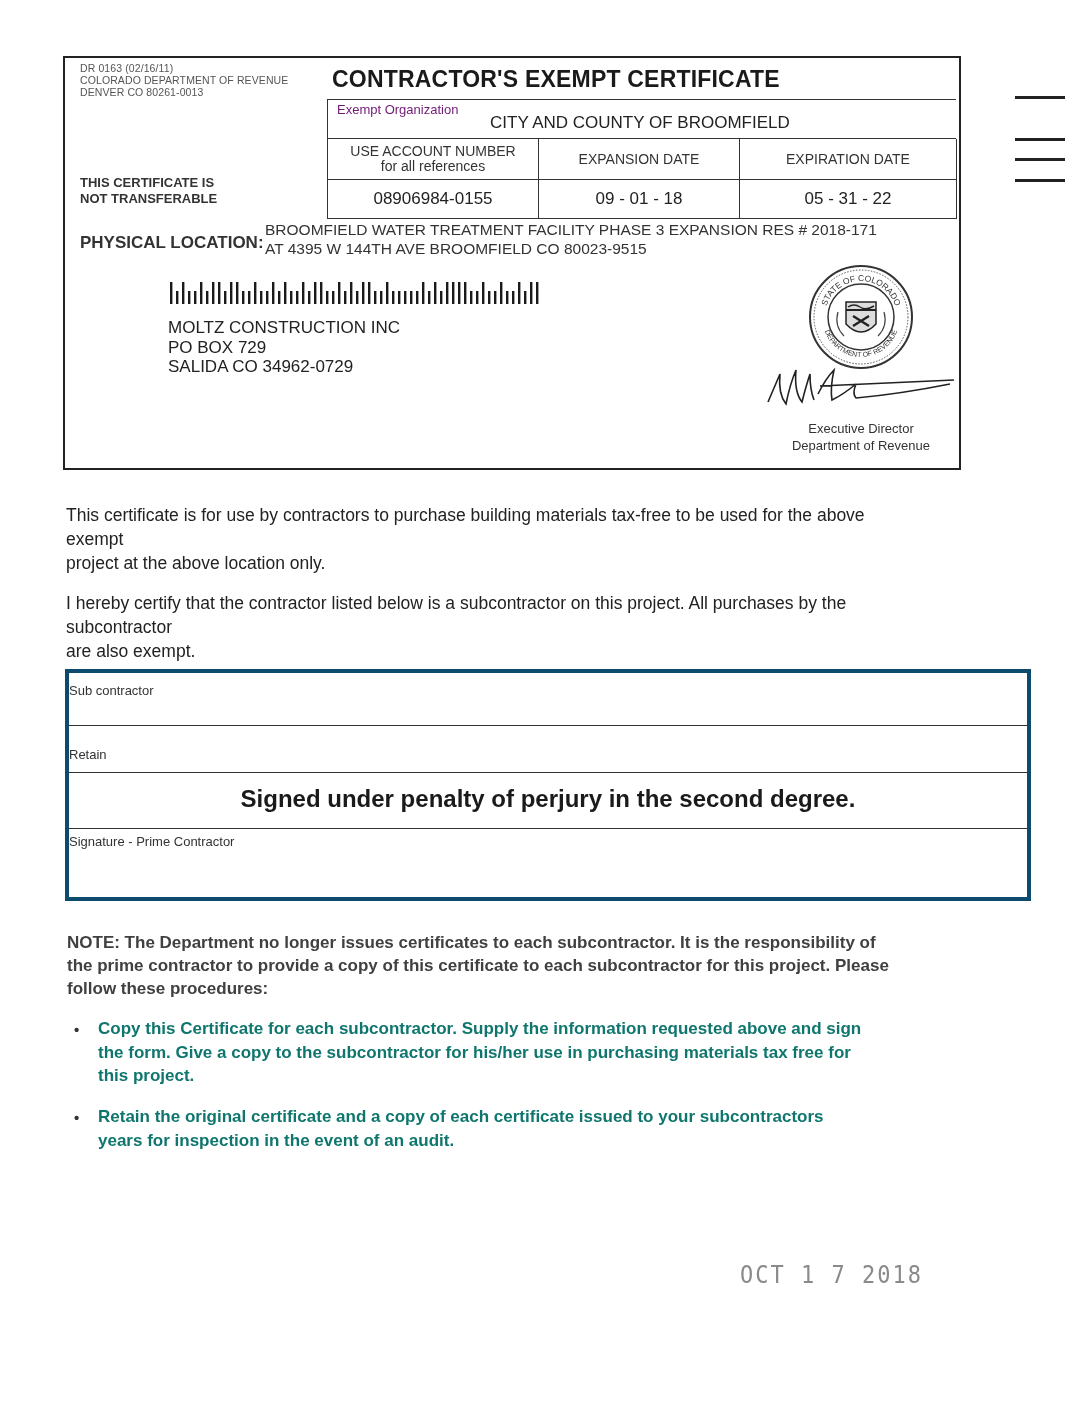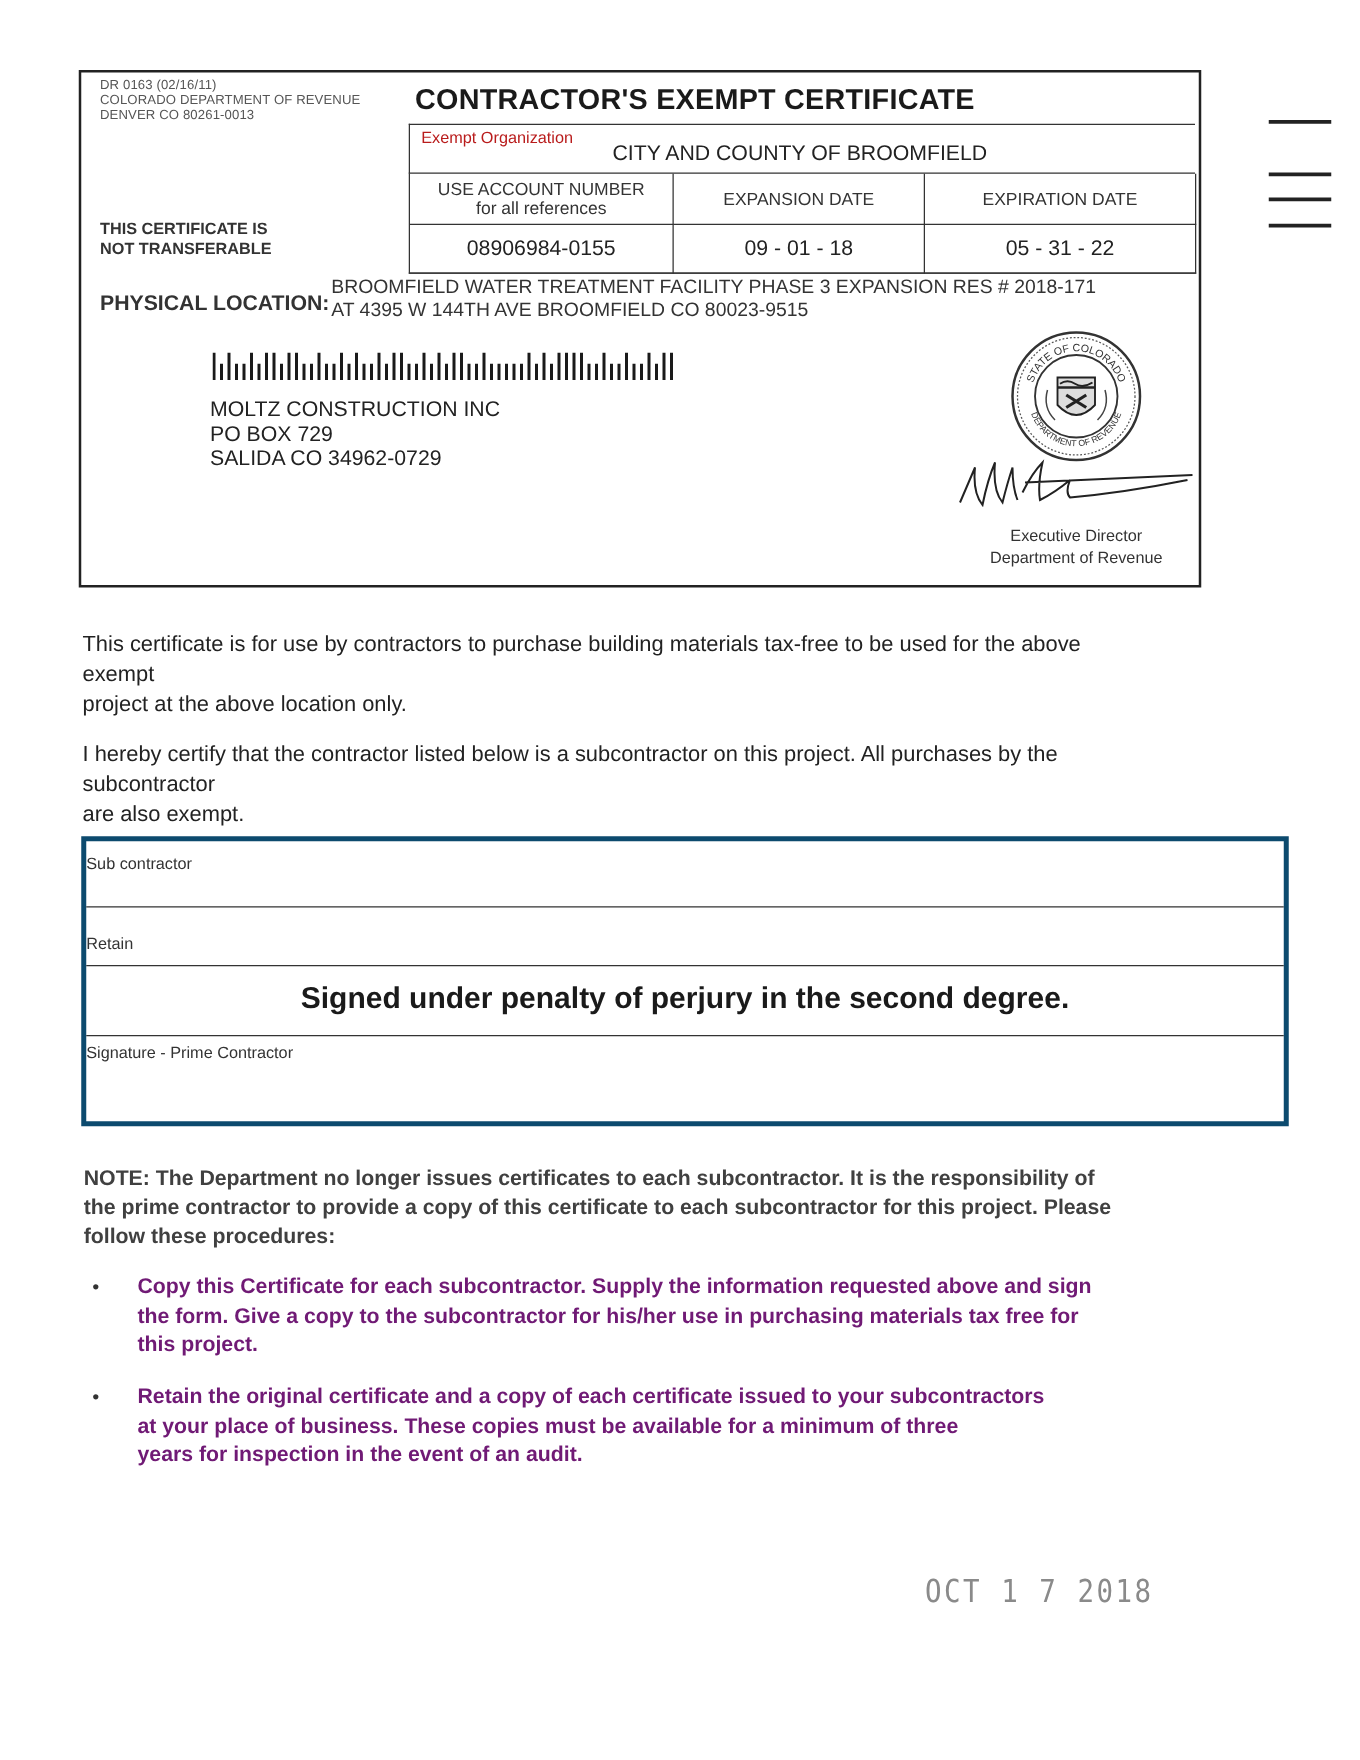--- a/index.html
+++ b/index.html
@@ -5,21 +5,21 @@
   html, body { margin:0; padding:0; background:#ffffff; }
   body { width:1088px; height:1408px; position:relative; overflow:hidden; font-family:"Liberation Sans", sans-serif; color:#1a1a1a; }
   .abs { position:absolute; }
 
   
   #cert { left:63px; top:56px; width:898px; height:414px; border:2px solid #222; border-right-width:2px; box-sizing:border-box; }
   .form-id { left:80px; top:62px; font-size:10.5px; line-height:12px; color:#555; letter-spacing:0.1px; }
   .cert-title { left:332px; top:66px; font-size:23px; font-weight:bold; color:#1a1a1a; letter-spacing:0.2px; }
 
   .org-box { left:327px; top:99px; width:629px; height:40px; border:1.5px solid #333; border-right:none; box-sizing:border-box; }
-  .org-label { left:337px; top:102px; font-size:13px; color:#b91c1c; }
+  .org-label { left:337px; top:102px; font-size:13px; color:#701a75; }
   .org-value { left:490px; top:113px; font-size:17px; color:#222; }
 
   .grid { left:327px; top:139px; width:629px; height:80px; border:1.5px solid #333; border-top:none; border-right:none; box-sizing:border-box; }
   .gcell { position:absolute; box-sizing:border-box; border-right:1.5px solid #333; border-bottom:1.5px solid #333; display:flex; align-items:center; justify-content:center; text-align:center; }
   .ghead { font-size:14px; line-height:15px; color:#333; }
   .gval { font-size:17px; color:#222; }
 
   .not-transfer { left:80px; top:175px; font-size:13px; font-weight:bold; line-height:16px; color:#333; }
   .phys-label { left:80px; top:233px; font-size:17px; font-weight:bold; color:#333; }
   .phys-value { left:265px; top:220px; font-size:15.5px; line-height:19px; color:#333; }
@@ -38,21 +38,21 @@
 
   
   #subform { left:65px; top:669px; width:966px; height:232px; border:4px solid #0c4a6e; box-sizing:border-box; }
   .rowline { position:absolute; left:0; width:100%; border-top:1.5px solid #333; }
   .flabel { font-size:13px; color:#333; }
   .perjury { left:0; width:966px; top:785px; text-align:center; font-size:24px; font-weight:bold; color:#1a1a1a; }
 
   
   .note { left:67px; top:931px; width:960px; font-size:17px; font-weight:bold; line-height:23px; color:#404040; }
   .bullet { left:74px; font-size:15px; font-weight:bold; color:#333; }
-  .btext { left:110px; width:900px; font-size:17px; font-weight:bold; line-height:23.5px; color:#701a75; }
+  .btext { left:98px; width:900px; font-size:17px; font-weight:bold; line-height:23.5px; color:#0f766e; }
 
   .stamp { left:740px; top:1262px; font-family:"DejaVu Sans Mono", monospace; font-size:22px; color:#8a8a8a; letter-spacing:2px; transform:scaleY(1.15); }
 
   .edge-mark { left:1015px; width:50px; height:3px; background:#222; }
 </style>
 </head>
 <body>
 
 <div class="abs edge-mark" style="top:96px"></div>
 <div class="abs edge-mark" style="top:138px"></div>
@@ -228,17 +228,16 @@
 <div class="abs bullet" style="top:1021px;">•</div>
 <div class="abs btext" style="top:1017px;">
   <div>Copy this Certificate for each subcontractor. Supply the information requested above and sign</div>
   <div>the form. Give a copy to the subcontractor for his/her use in purchasing materials tax free for</div>
   <div>this project.</div>
 </div>
 
 <div class="abs bullet" style="top:1109px;">•</div>
 <div class="abs btext" style="top:1105px;">
   <div>Retain the original certificate and a copy of each certificate issued to your subcontractors</div>
-  <div>at your place of business. These copies must be available for a minimum of three</div>
   <div>years for inspection in the event of an audit.</div>
 </div>
 
 <div class="abs stamp">OCT 1 7 2018</div>
 
 </body></html>

